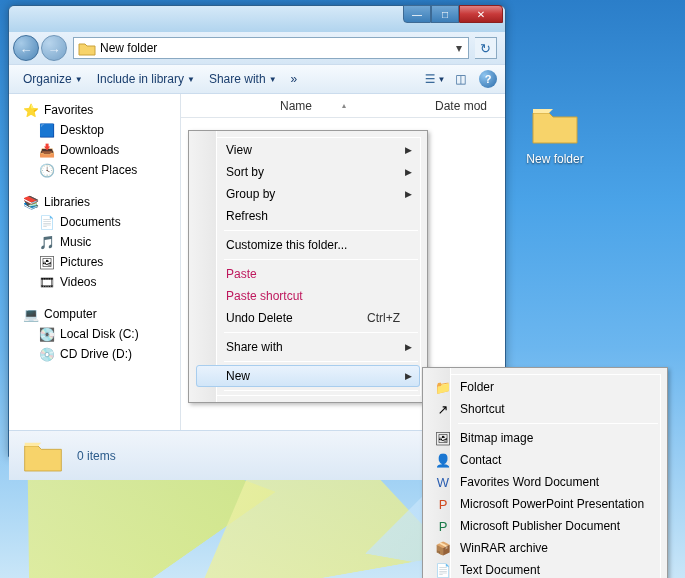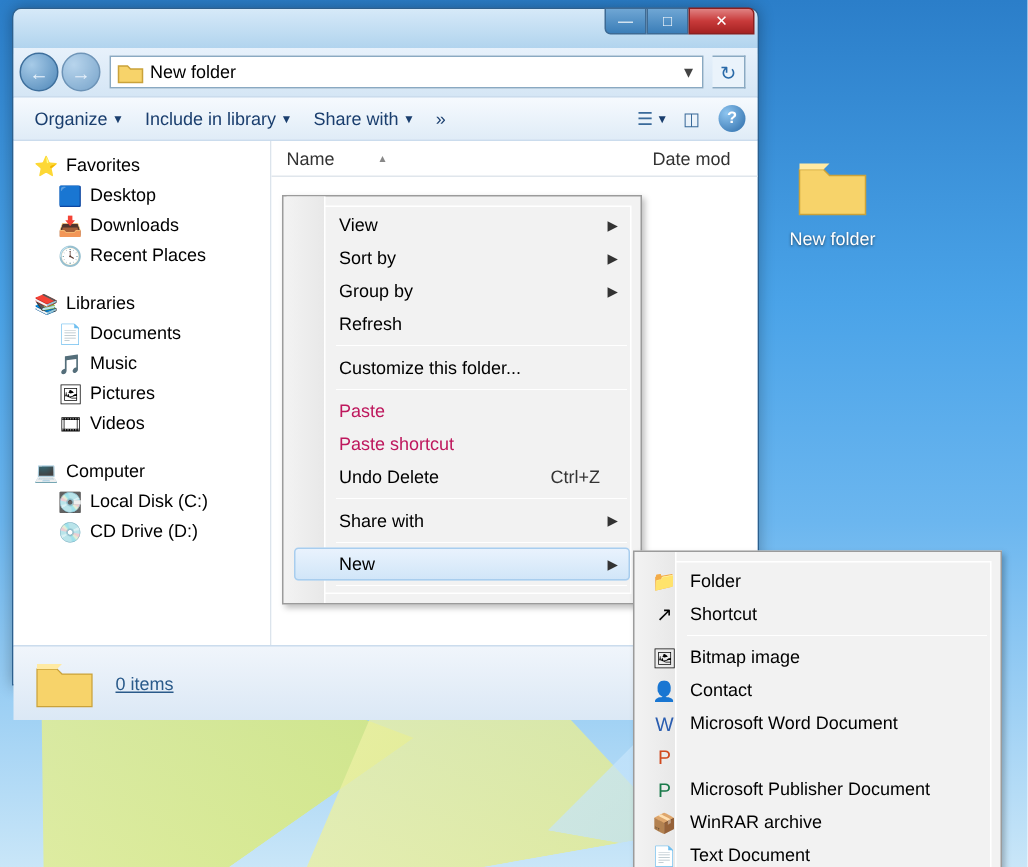--- a/index.html
+++ b/index.html
@@ -44,26 +44,26 @@
 
   .body { display:flex; height:336px; }
   .sidebar { width:172px; background:#fff; border-right:1px solid #dce4ec; padding:6px 0; overflow:hidden; }
   .sb-group { margin-bottom:12px; }
   .sb-head { display:flex; align-items:center; gap:5px; padding:2px 8px 2px 14px; cursor:pointer;}
   .sb-item { display:flex; align-items:center; gap:5px; padding:2px 8px 2px 30px; cursor:pointer;}
   .ico { width:16px; height:16px; display:inline-flex; align-items:center; justify-content:center; font-size:13px; }
 
   .content { flex:1; background:#fff; position:relative; }
   .col-header { height:24px; border-bottom:1px solid #e0e6ec; display:flex; align-items:center; padding-left:10px; color:#333; }
-  .col-name { flex:1; display:flex; align-items:center; gap:0;}
+  .col-name { flex:1; display:flex; align-items:center; gap:0;justify-content:center;}
   .col-date { width:70px; }
 
   .statusbar { height:50px; background:linear-gradient(180deg,#f0f5fb,#dbe8f5); border-top:1px solid #cbdced; display:flex; align-items:center; padding:0 14px; gap:14px; }
   .status-folder { width:40px; height:34px; }
-  .status-text { color:#2a5a8a;text-decoration:underline; }
+  .status-text { color:#2a5a8a; }
 
   
   .menu { position:absolute; background:#f2f2f2; border:1px solid #9b9b9b; box-shadow:2px 2px 4px rgba(0,0,0,.25); padding:6px; }
   .menu-inner { border:1px solid #fff; padding:1px 0; }
   .menu-item { height:22px; display:flex; align-items:center; padding:0 24px 0 30px; cursor:default; position:relative; white-space:nowrap; }
   .menu-item.highlighted { background:linear-gradient(180deg,#eaf3fd,#d0e5f8); border-radius:3px; outline:1px solid #a8cdee; outline-offset:-1px;}
   .menu-item.disabled { color:#be185d;text-align:center; }
   .menu-sep { height:1px; background:#d8d8d8; margin:3px 2px 3px 28px; border-bottom:1px solid #fff;}
   .menu-arrow { position:absolute; right:8px; font-size:9px; color:#333;}
   .menu-hotkey { position:absolute; right:20px; color:#333;}
@@ -275,24 +275,25 @@
     <div class="menu-item">
         <span class="menu-ico">🖼</span>
         <span>Bitmap image</span>
       </div>
     <div class="menu-item">
         <span class="menu-ico">👤</span>
         <span>Contact</span>
       </div>
     <div class="menu-item">
         <span class="menu-ico" style="color:#2a5db0">W</span>
-        <span>Microsoft Word Document</span>
+        <span>Favorites Word Document</span>
       </div>
     <div class="menu-item">
         <span class="menu-ico" style="color:#d04a1f">P</span>
+        <span>Microsoft PowerPoint Presentation</span>
       </div>
     <div class="menu-item">
         <span class="menu-ico" style="color:#1a7a4a">P</span>
         <span>Microsoft Publisher Document</span>
       </div>
     <div class="menu-item">
         <span class="menu-ico">📦</span>
         <span>WinRAR archive</span>
       </div>
     <div class="menu-item">

